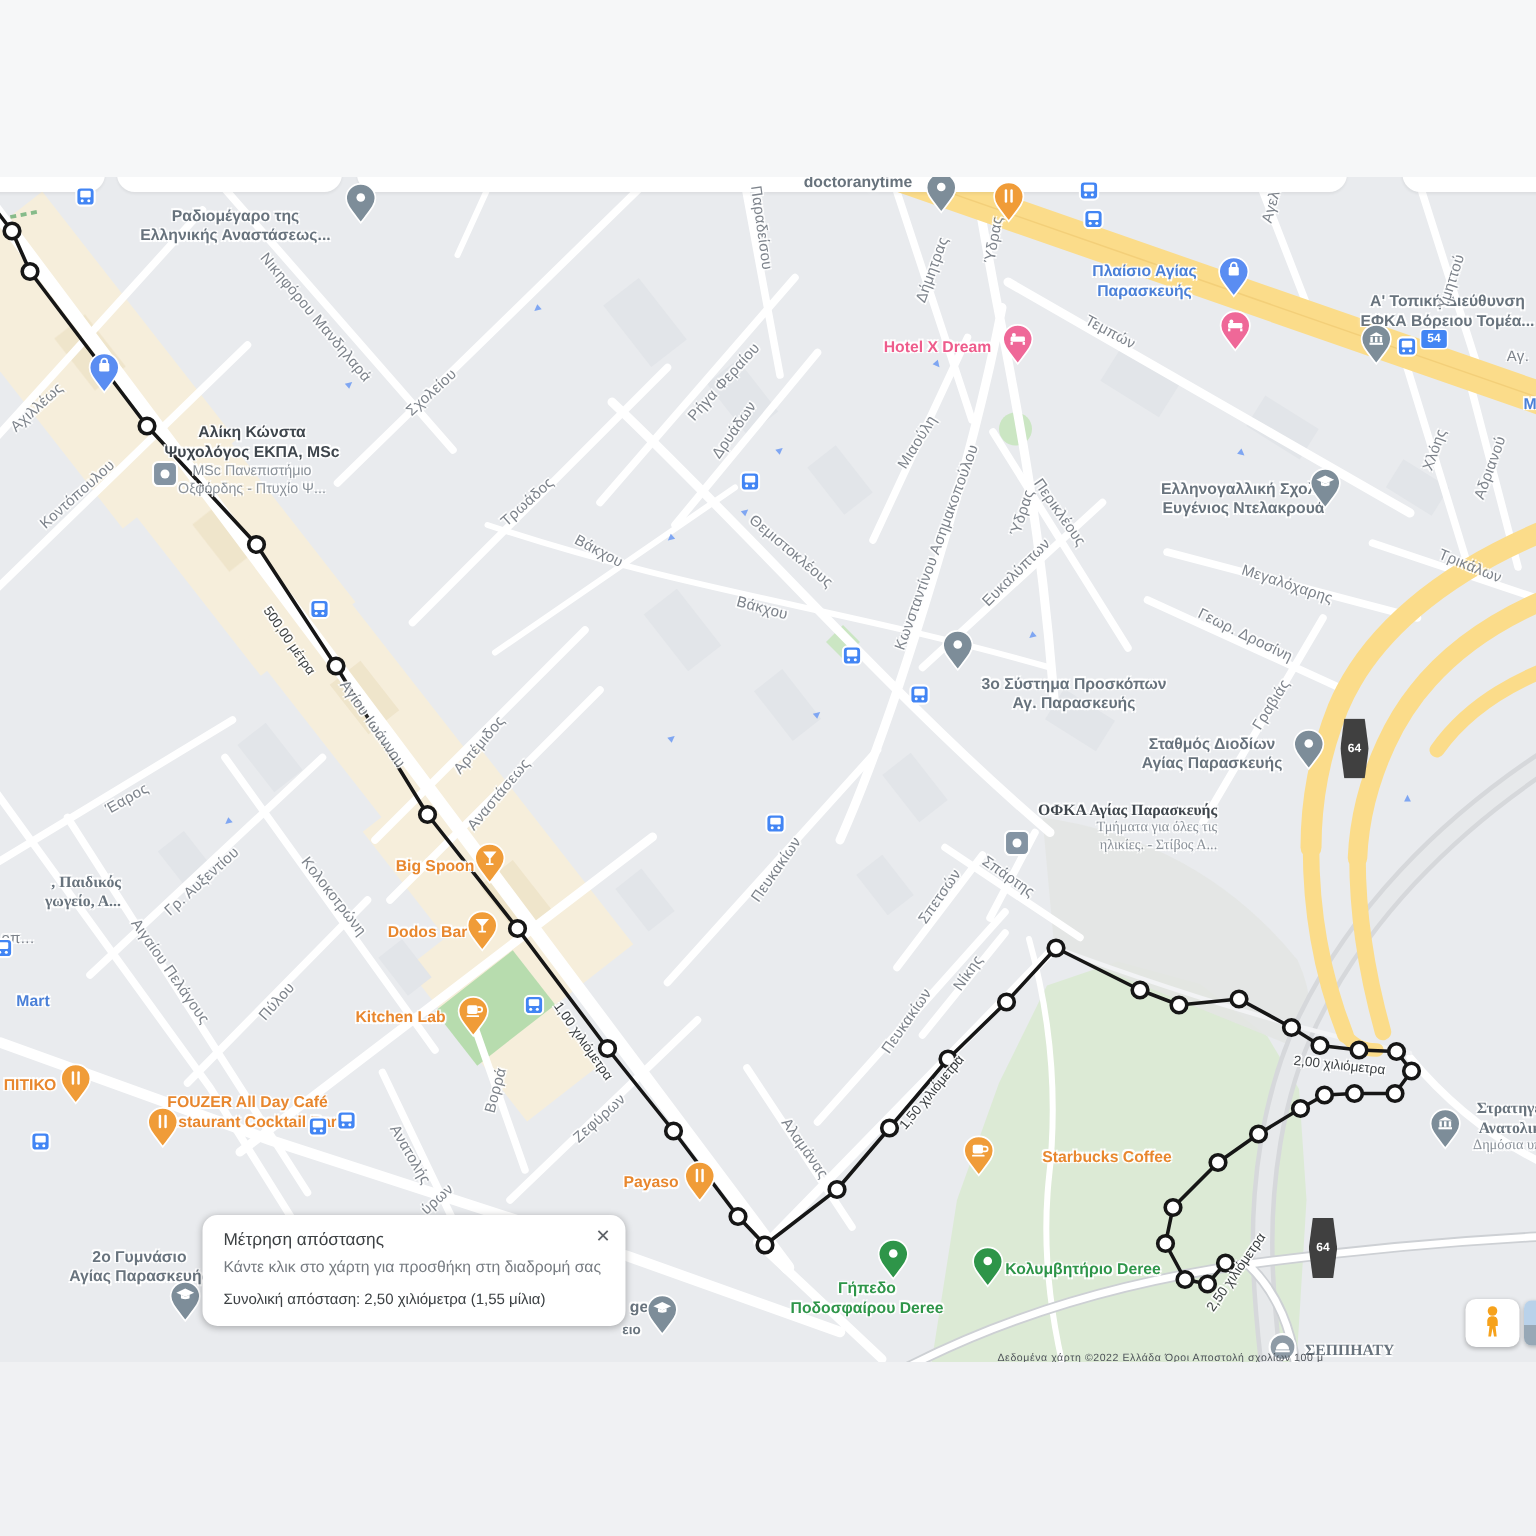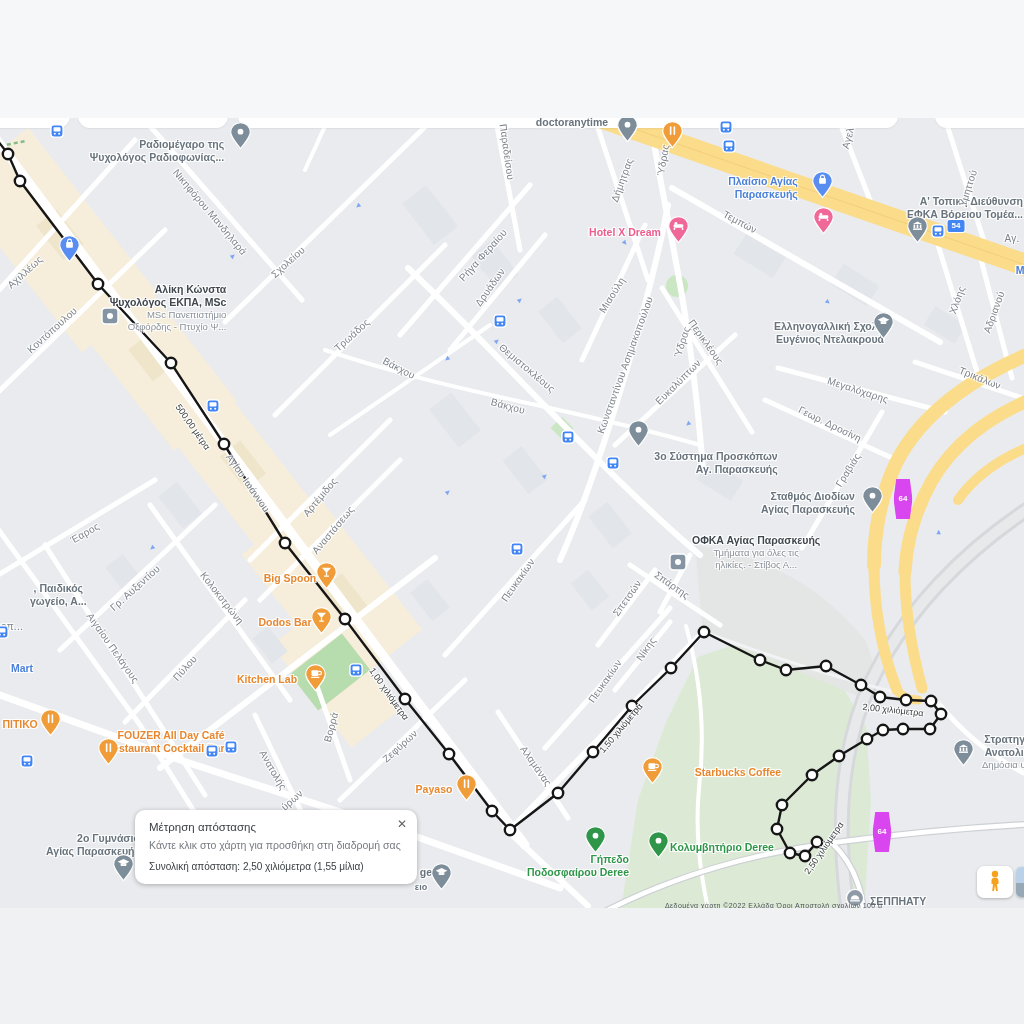--- a/index.html
+++ b/index.html
@@ -9,28 +9,28 @@
   #bottom-strip{position:absolute;left:0;top:908px;width:1024px;height:116px;background:#f0f1f3;}
   #map{position:absolute;left:0;top:118px;width:1024px;height:790px;overflow:hidden;background:#e9ebee;}
   #map svg.base{position:absolute;left:0;top:0;}
   .top-card{position:absolute;top:-30px;height:40px;background:#ffffff;border-radius:12px;box-shadow:0 1px 2px rgba(0,0,0,.06);}
   .layer{position:absolute;left:0;top:0;width:100%;height:100%;pointer-events:none;}
   .layer > *{pointer-events:auto;}
   .street{position:absolute;font-size:10px;color:#7d838b;white-space:nowrap;letter-spacing:.25px;
     text-shadow:-1px -1px 0 rgba(255,255,255,.9),1px -1px 0 rgba(255,255,255,.9),-1px 1px 0 rgba(255,255,255,.9),1px 1px 0 rgba(255,255,255,.9),0 0 3px #fff;}
   .dmark{position:absolute;font-size:9px;color:#3c4043;white-space:nowrap;
     text-shadow:-1px -1px 0 #fff,1px -1px 0 #fff,-1px 1px 0 #fff,1px 1px 0 #fff,0 0 3px #fff;}
-  .poi{position:absolute;font-size:10.5px;font-weight:700;line-height:13px;text-align:right;white-space:nowrap;transform:translate(-50%,-50%);
+  .poi{position:absolute;font-size:10.5px;font-weight:700;line-height:13px;text-align:center;white-space:nowrap;transform:translate(-50%,-50%);
     text-shadow:-1px -1px 0 rgba(255,255,255,.95),1px -1px 0 rgba(255,255,255,.95),-1px 1px 0 rgba(255,255,255,.95),1px 1px 0 rgba(255,255,255,.95),0 0 3px #fff;}
-  .poi.left{transform:translate(0,-50%);text-align:center;}
+  .poi.left{transform:translate(0,-50%);text-align:right;font-family:Liberation Serif, serif;}
   .poi .sub{font-size:9.5px;font-weight:400;color:#8a9199;line-height:11.5px;}
   .orange{color:#e8872e}.pink{color:#ee5c8c}.blue{color:#4b80d8}.green{color:#2e9549}.gray{color:#68737d}.dark{color:#3f464d}
   .badge{position:absolute;transform:translate(-50%,-50%);color:#fff;font-size:8px;font-weight:700;line-height:1;}
   .b-blue{background:#4285f4;padding:2px 4px;border-radius:2px;box-shadow:0 0 0 1px #fff;}
-  .b-green{background:#d946ef;padding:16px 5px;clip-path:polygon(14% 0,86% 0,100% 50%,86% 100%,14% 100%,0 50%);}
+  .b-green{background:#404040;padding:16px 5px;clip-path:polygon(14% 0,86% 0,100% 50%,86% 100%,14% 100%,0 50%);}
   .icon-abs{position:absolute;line-height:0;}
   .arrow{position:absolute;font-size:9px;color:#7fa6f2;line-height:1;}
   #pegman{position:absolute;left:977px;top:748px;width:36px;height:32px;background:#fff;border-radius:7px;box-shadow:0 1px 3px rgba(0,0,0,.25);display:flex;align-items:center;justify-content:center;}
   #photo-thumb{position:absolute;left:1016px;top:749px;width:26px;height:30px;border-radius:5px;background:linear-gradient(#b9d2ea 55%,#97a8b6 55%);box-shadow:0 1px 3px rgba(0,0,0,.25);}
   #attribution{position:absolute;left:665px;top:784px;width:360px;font-size:7px;color:#4d5258;letter-spacing:.4px;white-space:nowrap;}
   #dialog{position:absolute;left:135px;top:810px;width:282px;background:#fff;border-radius:10px;box-shadow:0 1px 5px rgba(0,0,0,.28);padding:11px 14px 12px 14px;box-sizing:border-box;z-index:60;}
   .dlg-title{font-size:11.5px;color:#3c4043;white-space:nowrap;}
   .dlg-hint{font-size:10.5px;color:#767b81;margin-top:6px;white-space:nowrap;}
   .dlg-total{font-size:10px;color:#3c4043;margin-top:10px;white-space:nowrap;}
   .dlg-close{position:absolute;top:7px;right:10px;font-size:12px;color:#5f6368;cursor:pointer;}
@@ -223,21 +223,21 @@
         <div class="arrow" style="left: 938px; top: 414px; transform: translate(-50%, -50%) rotate(-90deg);">▸</div>
         <div class="arrow" style="left: 358px; top: 88px; transform: translate(-50%, -50%) rotate(140deg);">▸</div>
         <div class="arrow" style="left: 497px; top: 223px; transform: translate(-50%, -50%) rotate(-40deg);">▸</div>
       </div>
     <div class="layer" id="label-layer">
         <div class="poi gray" style="left: 572px; top: 4px;">
           <div>doctoranytime</div>
         </div>
         <div class="poi gray" style="left: 157px; top: 33px;">
           <div>Ραδιομέγαρο της</div>
-          <div>Ψυχολόγος Ραδιοφωνίας...</div>
+          <div>Ελληνικής Αναστάσεως...</div>
         </div>
         <div class="poi blue" style="left: 763px; top: 70px;">
           <div>Πλαίσιο Αγίας</div>
           <div>Παρασκευής</div>
         </div>
         <div class="poi gray" style="left: 965px; top: 90px;">
           <div>Α' Τοπική Διεύθυνση</div>
           <div>ΕΦΚΑ Βόρειου Τομέα...</div>
         </div>
         <div class="poi pink" style="left: 625px; top: 114px;">

